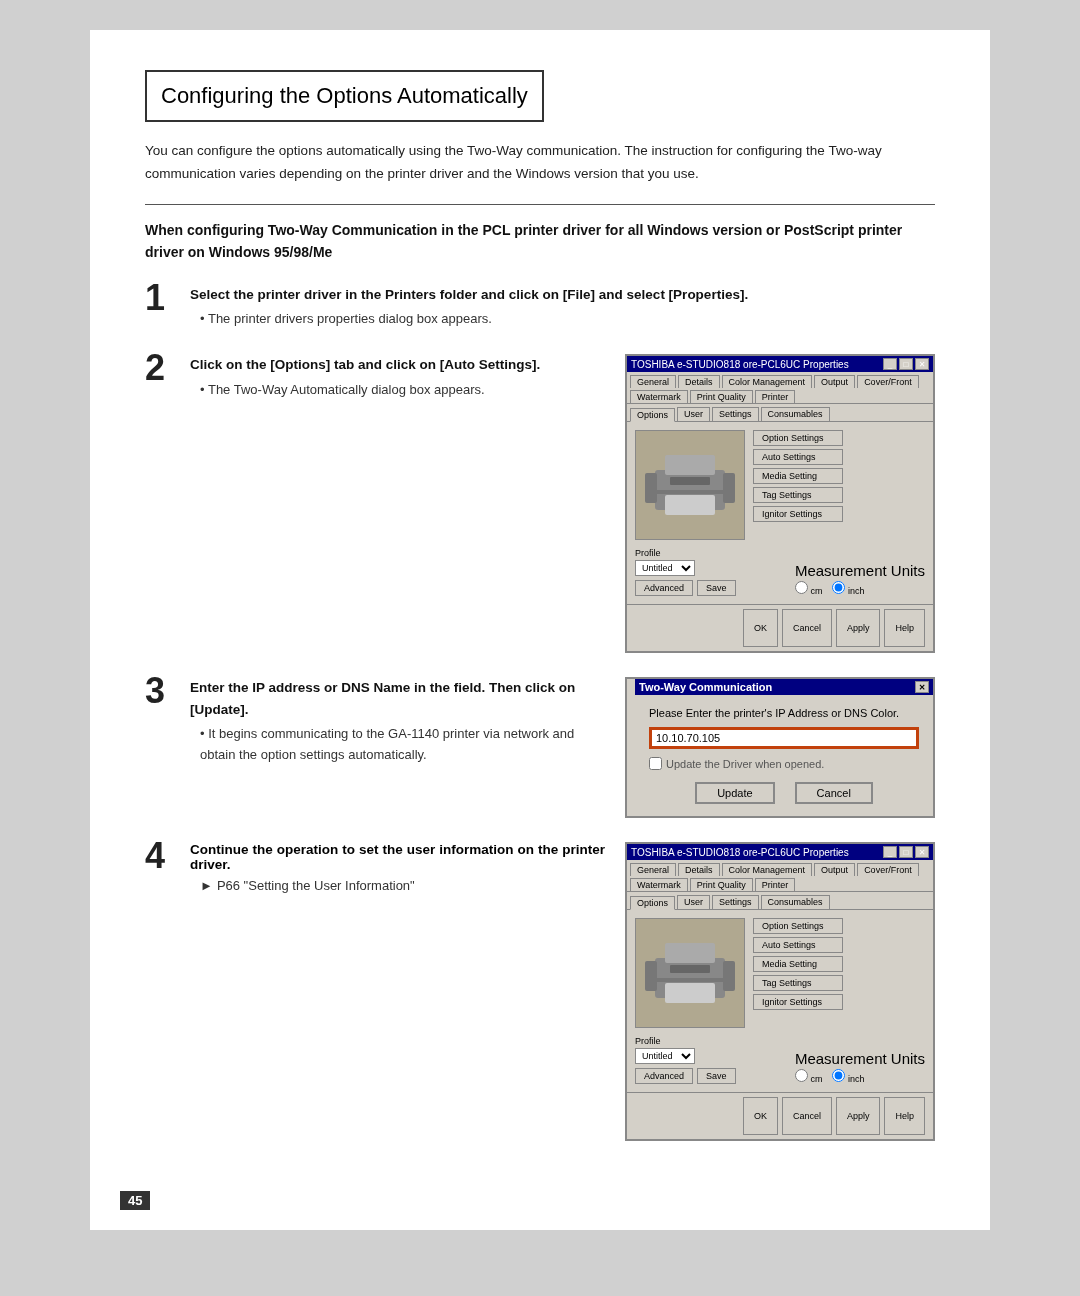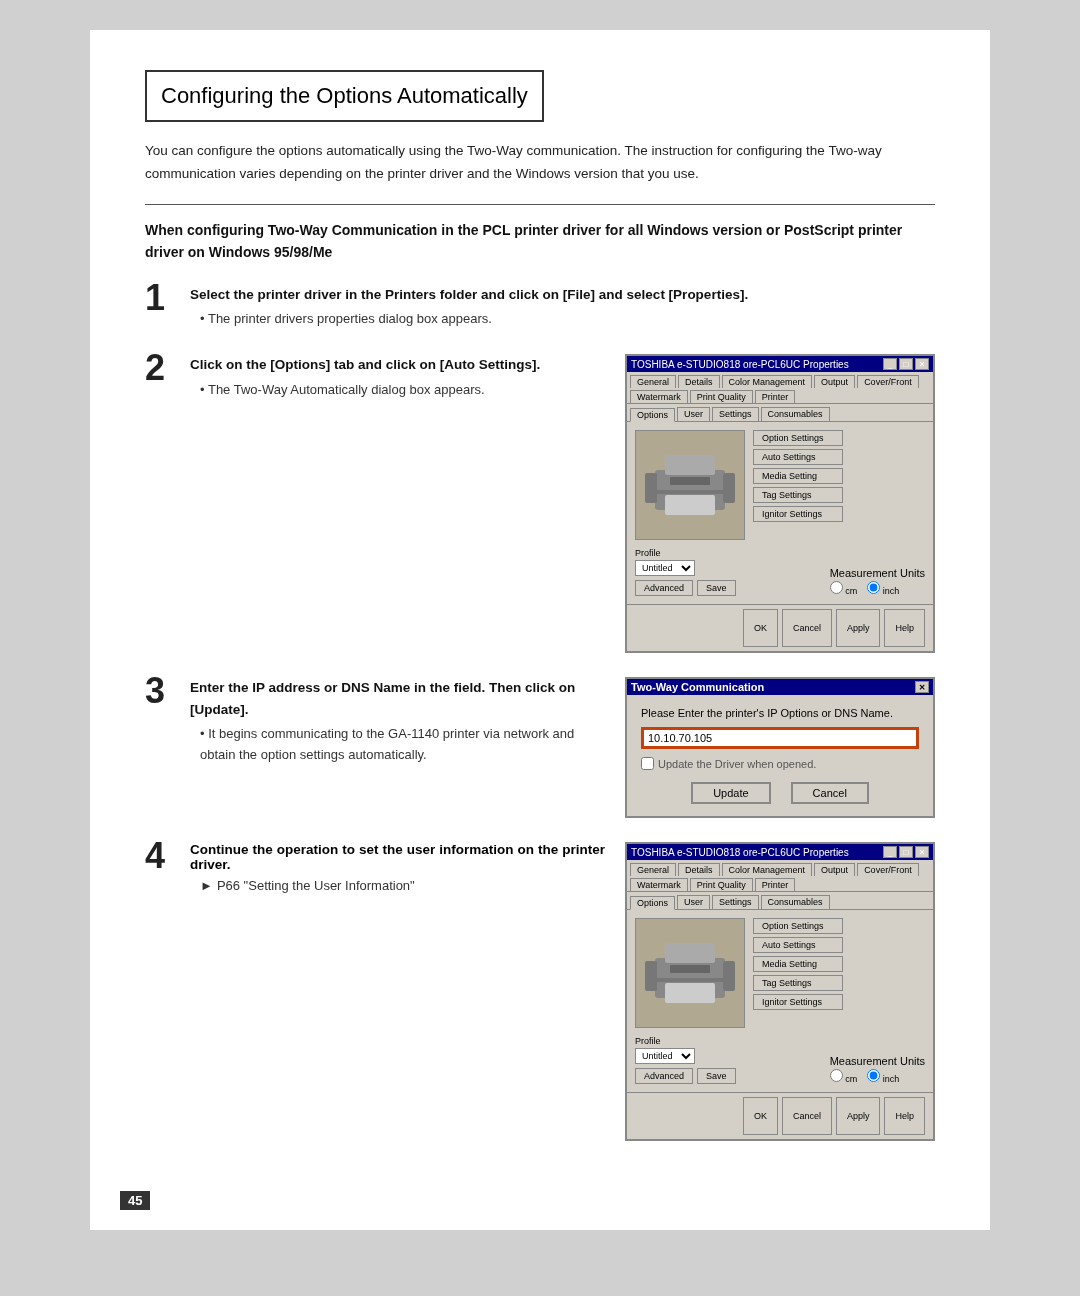--- a/index.html
+++ b/index.html
@@ -185,21 +185,21 @@
       width: 60px;
       font-size: 9px;
       background: white;
       border: 1px solid #888;
       padding: 1px 2px;
     }
     .measurement-section {
       font-size: 9px;
     }
     .measurement-label {
-      font-size: 11px;
+      font-size: 15px;
       margin-bottom: 2px;
     }
     .radio-row {
       display: flex;
       gap: 10px;
       font-size: 9px;
     }
     .dialog-footer {
       display: flex;
       justify-content: flex-end;
@@ -211,20 +211,21 @@
       background: #d4d0c8;
       border: 1px solid #888;
       padding: 13px 10px;
       font-size: 9px;
     }
     
     .twoway-dialog {
       border: 2px solid #888;
       background: #d4d0c8;
       font-size: 10px;
+      padding-left: 8px;
     }
     .twoway-titlebar {
       background: #000080;
       color: white;
       padding: 2px 4px;
       font-size: 11px;
       font-weight: bold;
       display: flex;
       justify-content: space-between;
       align-items: center;
@@ -430,21 +431,21 @@
         <div class="step-sub-text">It begins communicating to the GA-1140 printer via network and obtain the option settings automatically.</div>
       </div>
       <div class="step-right">
 
         <div class="twoway-dialog">
           <div class="twoway-titlebar">
             <span>Two-Way Communication</span>
             <span class="titlebar-btn" style="background:#d4d0c8; color:#000;">✕</span>
           </div>
           <div class="twoway-body">
-            <div class="twoway-desc">Please Enter the printer's IP Options or DNS Name.</div>
+            <div class="twoway-desc">Please Enter the printer's IP Address or DNS Color.</div>
             <input class="twoway-input" type="text" value="10.10.70.105" style="">
             <div class="twoway-checkbox-row">
               <input type="checkbox" style="">
               <span>Update the Driver when opened.</span>
             </div>
             <div class="twoway-buttons">
               <button class="twoway-btn">Update</button>
               <button class="twoway-btn">Cancel</button>
             </div>
           </div>

